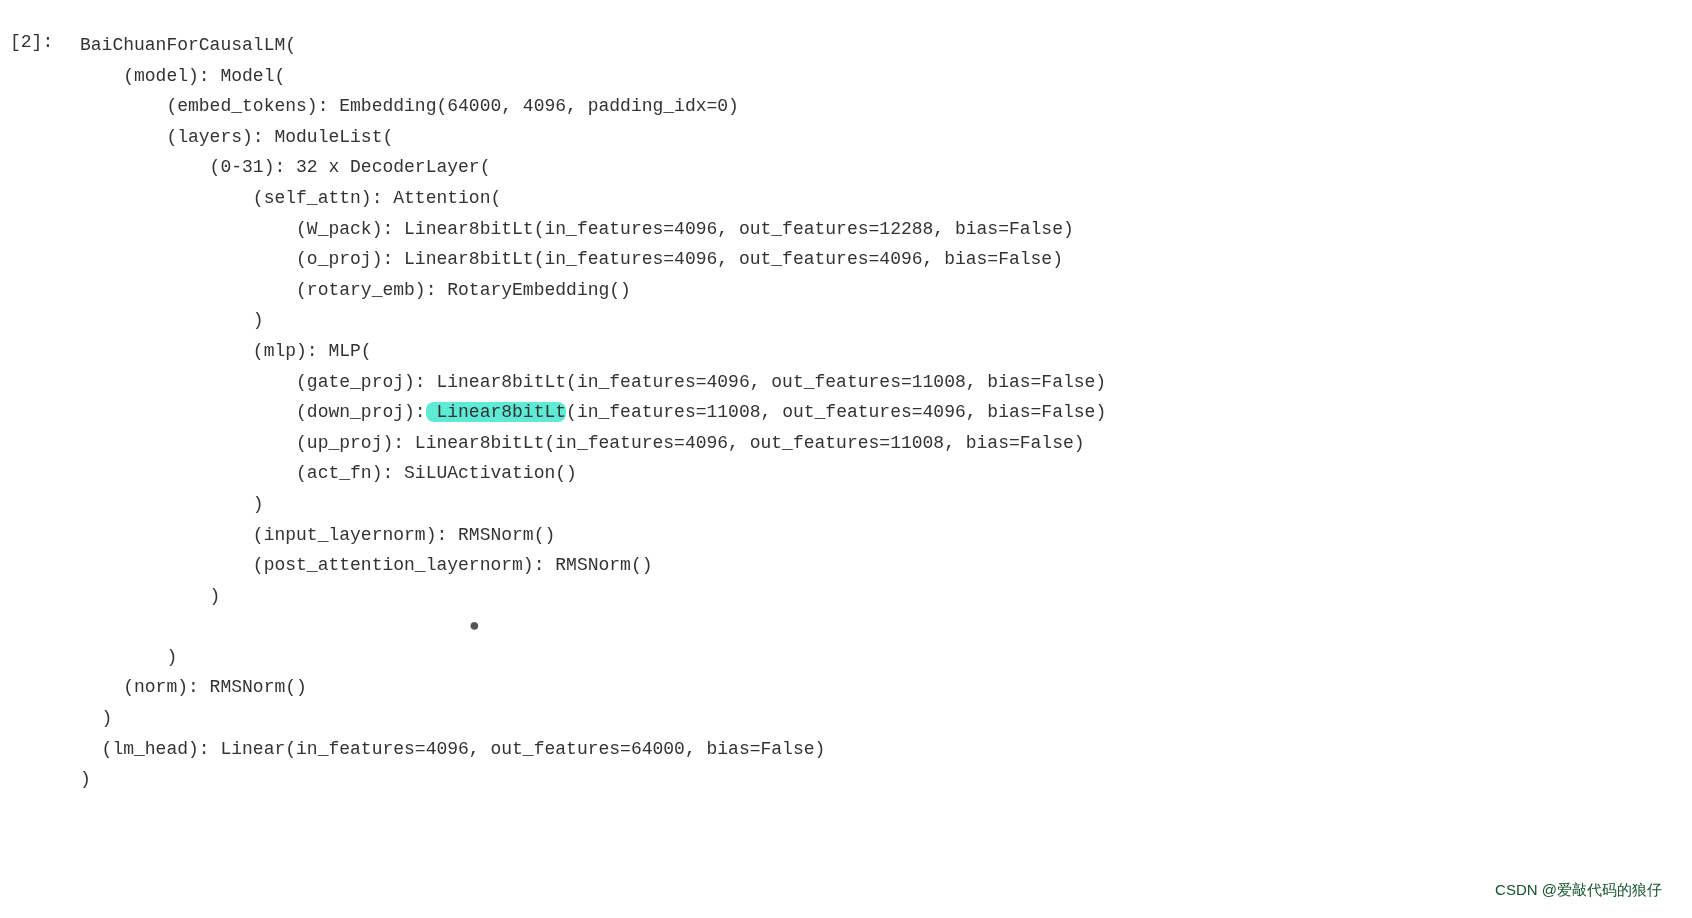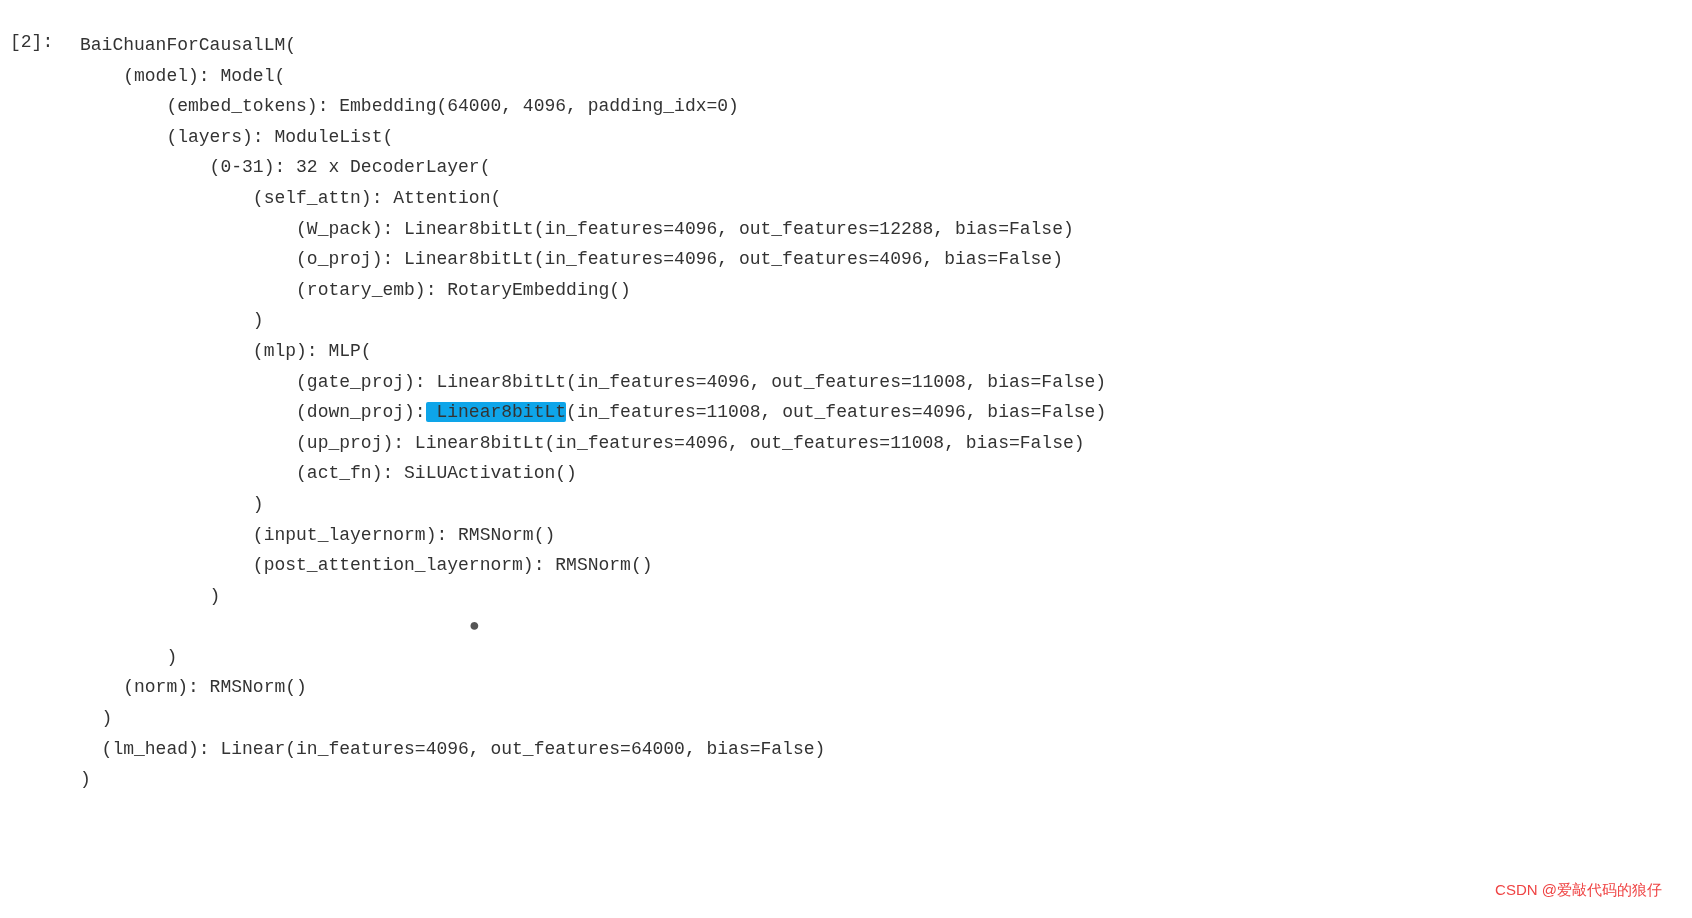--- a/index.html
+++ b/index.html
@@ -44,30 +44,30 @@
     .code-block {
       flex: 1;
       line-height: 1.7;
       white-space: pre;
       font-family: Liberation Mono, monospace;
       font-size: 18px;
       color: #333;
     }
 
     .highlight-selection {
-      background-color: #0ea5e9;
-      border-radius: 2px;
+      background-color: #5eead4;
+      border-radius: 8px;
     }
 
     .watermark {
       position: absolute;
       bottom: 18px;
       right: 30px;
       font-size: 15px;
-      color: #ef4444;
+      color: #14532d;
       font-family: Arial, sans-serif;
     }
   </style>
 </head>
 <body>
 
 <div class="output-area">
   <div class="cell-wrapper">
     <div class="cell-label">[2]:</div>
     <div class="code-block" id="code-block"><div>BaiChuanForCausalLM(</div><div>&nbsp;&nbsp;&nbsp;&nbsp;(model): Model(</div><div>&nbsp;&nbsp;&nbsp;&nbsp;&nbsp;&nbsp;&nbsp;&nbsp;(embed_tokens): Embedding(64000, 4096, padding_idx=0)</div><div>&nbsp;&nbsp;&nbsp;&nbsp;&nbsp;&nbsp;&nbsp;&nbsp;(layers): ModuleList(</div><div>&nbsp;&nbsp;&nbsp;&nbsp;&nbsp;&nbsp;&nbsp;&nbsp;&nbsp;&nbsp;&nbsp;&nbsp;(0-31): 32 x DecoderLayer(</div><div>&nbsp;&nbsp;&nbsp;&nbsp;&nbsp;&nbsp;&nbsp;&nbsp;&nbsp;&nbsp;&nbsp;&nbsp;&nbsp;&nbsp;&nbsp;&nbsp;(self_attn): Attention(</div><div>&nbsp;&nbsp;&nbsp;&nbsp;&nbsp;&nbsp;&nbsp;&nbsp;&nbsp;&nbsp;&nbsp;&nbsp;&nbsp;&nbsp;&nbsp;&nbsp;&nbsp;&nbsp;&nbsp;&nbsp;(W_pack): Linear8bitLt(in_features=4096, out_features=12288, bias=False)</div><div>&nbsp;&nbsp;&nbsp;&nbsp;&nbsp;&nbsp;&nbsp;&nbsp;&nbsp;&nbsp;&nbsp;&nbsp;&nbsp;&nbsp;&nbsp;&nbsp;&nbsp;&nbsp;&nbsp;&nbsp;(o_proj): Linear8bitLt(in_features=4096, out_features=4096, bias=False)</div><div>&nbsp;&nbsp;&nbsp;&nbsp;&nbsp;&nbsp;&nbsp;&nbsp;&nbsp;&nbsp;&nbsp;&nbsp;&nbsp;&nbsp;&nbsp;&nbsp;&nbsp;&nbsp;&nbsp;&nbsp;(rotary_emb): RotaryEmbedding()</div><div>&nbsp;&nbsp;&nbsp;&nbsp;&nbsp;&nbsp;&nbsp;&nbsp;&nbsp;&nbsp;&nbsp;&nbsp;&nbsp;&nbsp;&nbsp;&nbsp;)</div><div>&nbsp;&nbsp;&nbsp;&nbsp;&nbsp;&nbsp;&nbsp;&nbsp;&nbsp;&nbsp;&nbsp;&nbsp;&nbsp;&nbsp;&nbsp;&nbsp;(mlp): MLP(</div><div>&nbsp;&nbsp;&nbsp;&nbsp;&nbsp;&nbsp;&nbsp;&nbsp;&nbsp;&nbsp;&nbsp;&nbsp;&nbsp;&nbsp;&nbsp;&nbsp;&nbsp;&nbsp;&nbsp;&nbsp;(gate_proj): Linear8bitLt(in_features=4096, out_features=11008, bias=False)</div><div><span>&nbsp;&nbsp;&nbsp;&nbsp;&nbsp;&nbsp;&nbsp;&nbsp;&nbsp;&nbsp;&nbsp;&nbsp;&nbsp;&nbsp;&nbsp;&nbsp;&nbsp;&nbsp;&nbsp;&nbsp;(down_proj):</span><span class="highlight-selection"> Linear8bitLt</span><span>(in_features=11008, out_features=4096, bias=False)</span></div><div>&nbsp;&nbsp;&nbsp;&nbsp;&nbsp;&nbsp;&nbsp;&nbsp;&nbsp;&nbsp;&nbsp;&nbsp;&nbsp;&nbsp;&nbsp;&nbsp;&nbsp;&nbsp;&nbsp;&nbsp;(up_proj): Linear8bitLt(in_features=4096, out_features=11008, bias=False)</div><div>&nbsp;&nbsp;&nbsp;&nbsp;&nbsp;&nbsp;&nbsp;&nbsp;&nbsp;&nbsp;&nbsp;&nbsp;&nbsp;&nbsp;&nbsp;&nbsp;&nbsp;&nbsp;&nbsp;&nbsp;(act_fn): SiLUActivation()</div><div>&nbsp;&nbsp;&nbsp;&nbsp;&nbsp;&nbsp;&nbsp;&nbsp;&nbsp;&nbsp;&nbsp;&nbsp;&nbsp;&nbsp;&nbsp;&nbsp;)</div><div>&nbsp;&nbsp;&nbsp;&nbsp;&nbsp;&nbsp;&nbsp;&nbsp;&nbsp;&nbsp;&nbsp;&nbsp;&nbsp;&nbsp;&nbsp;&nbsp;(input_layernorm): RMSNorm()</div><div>&nbsp;&nbsp;&nbsp;&nbsp;&nbsp;&nbsp;&nbsp;&nbsp;&nbsp;&nbsp;&nbsp;&nbsp;&nbsp;&nbsp;&nbsp;&nbsp;(post_attention_layernorm): RMSNorm()</div><div>&nbsp;&nbsp;&nbsp;&nbsp;&nbsp;&nbsp;&nbsp;&nbsp;&nbsp;&nbsp;&nbsp;&nbsp;)</div><div>&nbsp;&nbsp;&nbsp;&nbsp;&nbsp;&nbsp;&nbsp;&nbsp;&nbsp;&nbsp;&nbsp;&nbsp;&nbsp;&nbsp;&nbsp;&nbsp;&nbsp;&nbsp;&nbsp;&nbsp;&nbsp;&nbsp;&nbsp;&nbsp;&nbsp;&nbsp;&nbsp;&nbsp;&nbsp;&nbsp;&nbsp;&nbsp;&nbsp;&nbsp;&nbsp;&nbsp;<span style="color:#555">●</span></div><div>&nbsp;&nbsp;&nbsp;&nbsp;&nbsp;&nbsp;&nbsp;&nbsp;)</div><div>&nbsp;&nbsp;&nbsp;&nbsp;(norm): RMSNorm()</div><div>  )</div><div>  (lm_head): Linear(in_features=4096, out_features=64000, bias=False)</div><div>)</div></div>

